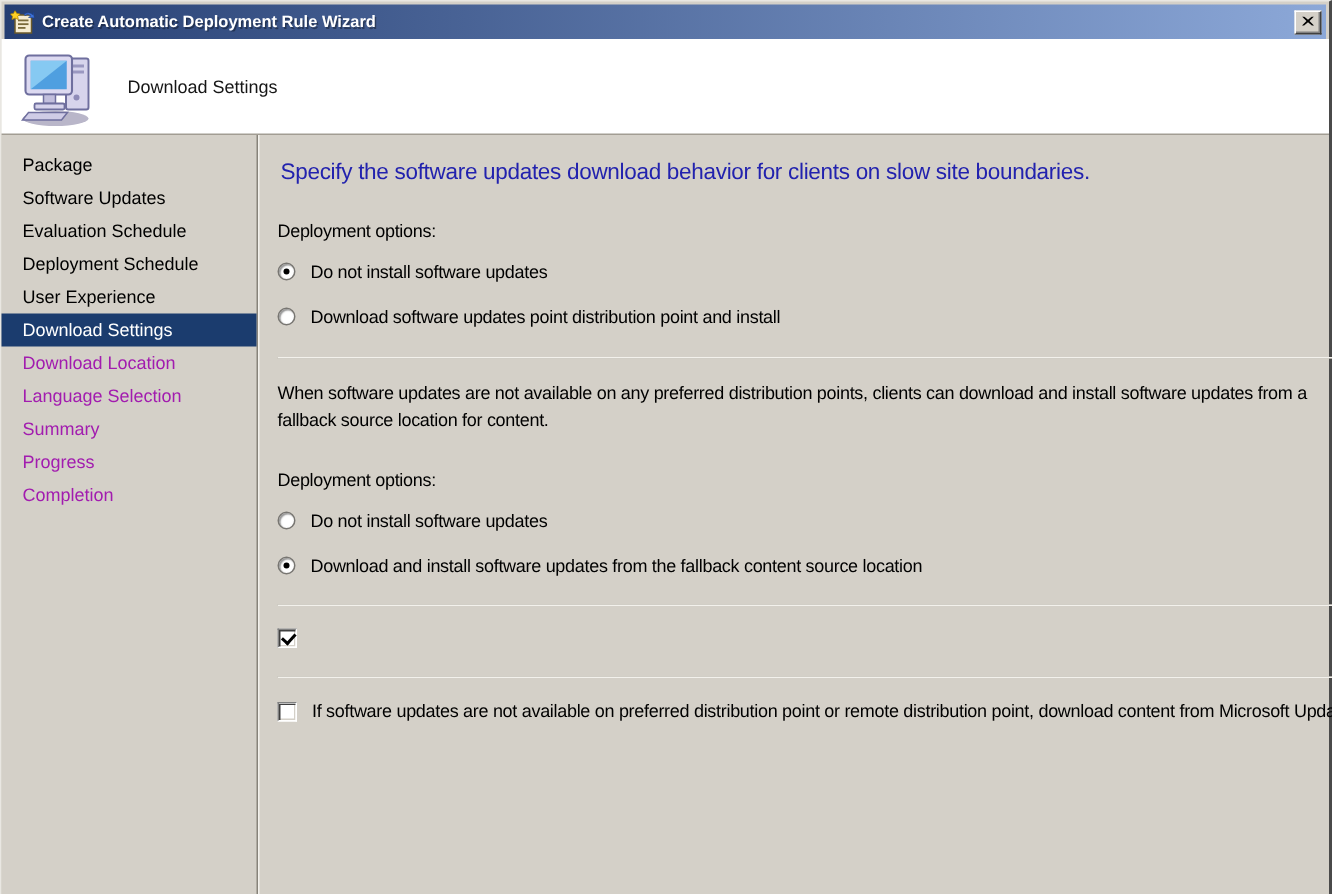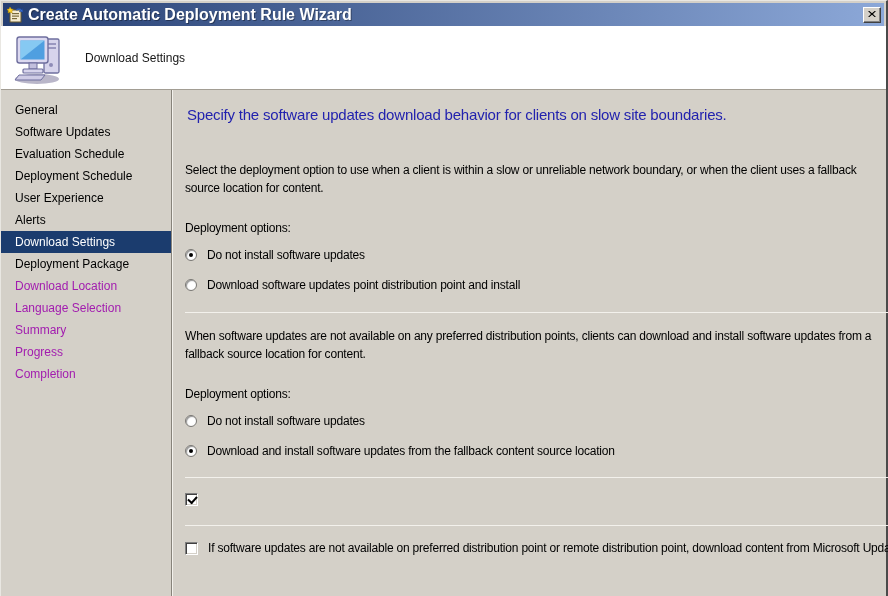--- a/index.html
+++ b/index.html
@@ -22,21 +22,21 @@
   .titlebar {
     height: 23px;
     margin: 2px 2px 0 2px;
     background: linear-gradient(to right, #253e72, #8ca8d8);
     display: flex; align-items: center;
     padding: 0 3px 0 4px;
     flex: 0 0 auto;
   }
   .titlebar .ticon { width: 16px; height: 16px; margin-right: 5px; flex: 0 0 auto; }
   .titlebar .ttext {
-    color: #fff; font-weight: bold; font-size: 16px;
+    color: #fff; font-weight: bold; font-size: 11px;
     flex: 1 1 auto; white-space: nowrap; overflow: hidden;
     text-shadow: 1px 1px 0 rgba(0,0,0,0.35);
   }
   .btn-close {
     width: 18px; height: 16px;
     background: #d4d0c8;
     border-top: 1px solid #ffffff; border-left: 1px solid #ffffff;
     border-right: 1px solid #404040; border-bottom: 1px solid #404040;
     box-shadow: inset -1px -1px 0 #808080;
     display: flex; align-items: center; justify-content: center;
@@ -168,39 +168,36 @@
       <rect x="18" y="32" width="8" height="6" fill="#c2bfdd" stroke="#6f6f9e" stroke-width="1"></rect>
       <rect x="12" y="38" width="20" height="4" rx="1" fill="#d7d4ec" stroke="#6f6f9e" stroke-width="1.2"></rect>
       <path d="M8 44 L34 44 L30 49 L4 49 Z" fill="#cfcce6" stroke="#6f6f9e" stroke-width="1"></path>
     </svg>
     <span class="htitle">Download Settings</span>
   </div>
 
   <div class="bodyrow">
 
     <div class="sidebar">
-      <div class="side-item normal">General</div>
+      <div class="side-item normal">Package</div>
       <div class="side-item normal">Software Updates</div>
       <div class="side-item normal">Evaluation Schedule</div>
       <div class="side-item normal">Deployment Schedule</div>
       <div class="side-item normal">User Experience</div>
-      <div class="side-item normal">Alerts</div>
       <div class="side-item selected">Download Settings</div>
-      <div class="side-item normal">Deployment Package</div>
       <div class="side-item disabled">Download Location</div>
       <div class="side-item disabled">Language Selection</div>
       <div class="side-item disabled">Summary</div>
       <div class="side-item disabled">Progress</div>
       <div class="side-item disabled">Completion</div>
     </div>
 
     <div class="main">
       <div class="instruction">Specify the software updates download behavior for clients on slow site boundaries.</div>
 
-      <div class="intro">Select the deployment option to use when a client is within a slow or unreliable network boundary, or when the client uses a fallback source location for content.</div>
 
       <div class="grouplabel">Deployment options:</div>
 
       <div class="opt-row">
         <span class="radio checked"></span>
         <span class="opt-label">Do not install software updates</span>
       </div>
       <div class="opt-row gap">
         <span class="radio"></span>
         <span class="opt-label">Download software updates point distribution point and install</span>

